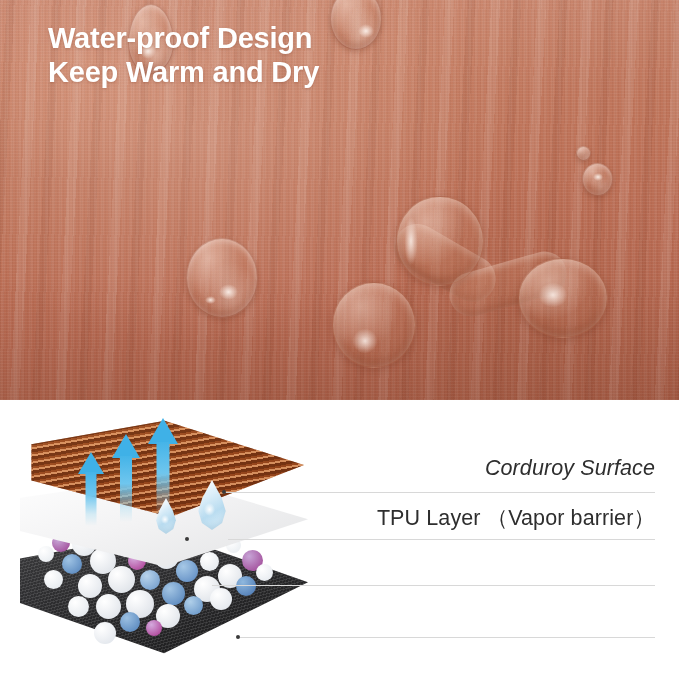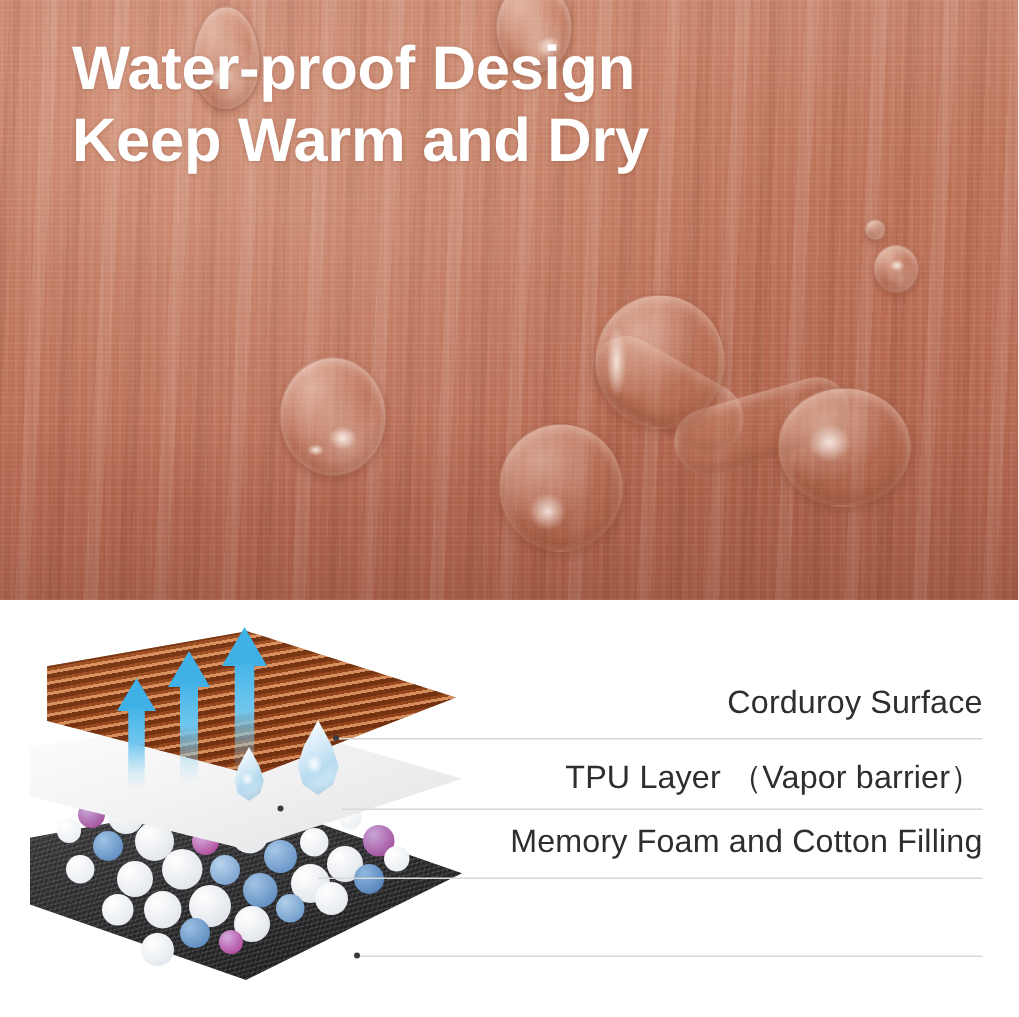--- a/index.html
+++ b/index.html
@@ -94,21 +94,21 @@
     background:linear-gradient(158deg, rgba(210,146,118,.30), rgba(168,98,70,.24));
     box-shadow:inset 0 3px 7px rgba(255,240,232,.34), inset 0 -5px 8px rgba(118,52,30,.24);
   }
   .blob .gloss{
     position:absolute;border-radius:50%;
     background:radial-gradient(ellipse at 50% 50%, rgba(255,247,242,.80), rgba(255,247,242,0) 68%);
   }
 
   .headline{
     position:absolute;left:48px;top:22px;
-    color:#ffffff;font-weight:bold;font-size:41px;line-height:1.17;
+    color:#ffffff;font-weight:bold;font-size:29px;line-height:1.17;
     letter-spacing:-.2px;white-space:pre-line;
     text-shadow:0 1px 3px rgba(120,55,35,.30);
   }
 
   
   .diagram{position:absolute;left:0;top:400px;width:679px;height:278px;background:#fff;overflow:hidden;}
 
   .layers{position:absolute;left:0;top:0;width:360px;height:278px;}
 
   
@@ -313,27 +313,26 @@
         <div class="spec" style="left:30%;top:48%;width:30%;height:24%;"></div>
       </div>
       <div class="tear" style="left:194px;top:80px;width:36px;height:50px;">
         <div class="shape"></div>
         <div class="spec" style="left:28%;top:46%;width:30%;height:26%;"></div>
       </div>
     </div>
 
     <div class="lead" style="left:225px;top:92px;width:430px;"></div>
     <div class="dot" style="left:222px;top:90px;"></div>
-    <div class="lbl" style="top:56px;">Corduroy Surface</div>
+    <div class="lbl" style="top:56px;font-style:italic;">Corduroy Surface</div>
 
     <div class="lead" style="left:228px;top:139px;width:427px;"></div>
     <div class="dot" style="left:185px;top:137px;"></div>
     <div class="lbl" style="top:103px;margin-left:20px;">TPU Layer （Vapor barrier）</div>
 
     <div class="lead" style="left:212px;top:185px;width:443px;"></div>
     <div class="dot" style="left:186px;top:183px;"></div>
-    <div class="lbl" style="top:149px;">Memory Foam and Cotton Filling</div>
 
     <div class="lead" style="left:240px;top:237px;width:415px;"></div>
     <div class="dot" style="left:236px;top:235px;"></div>
 
   </div>
 </div>
 
 </body></html>

